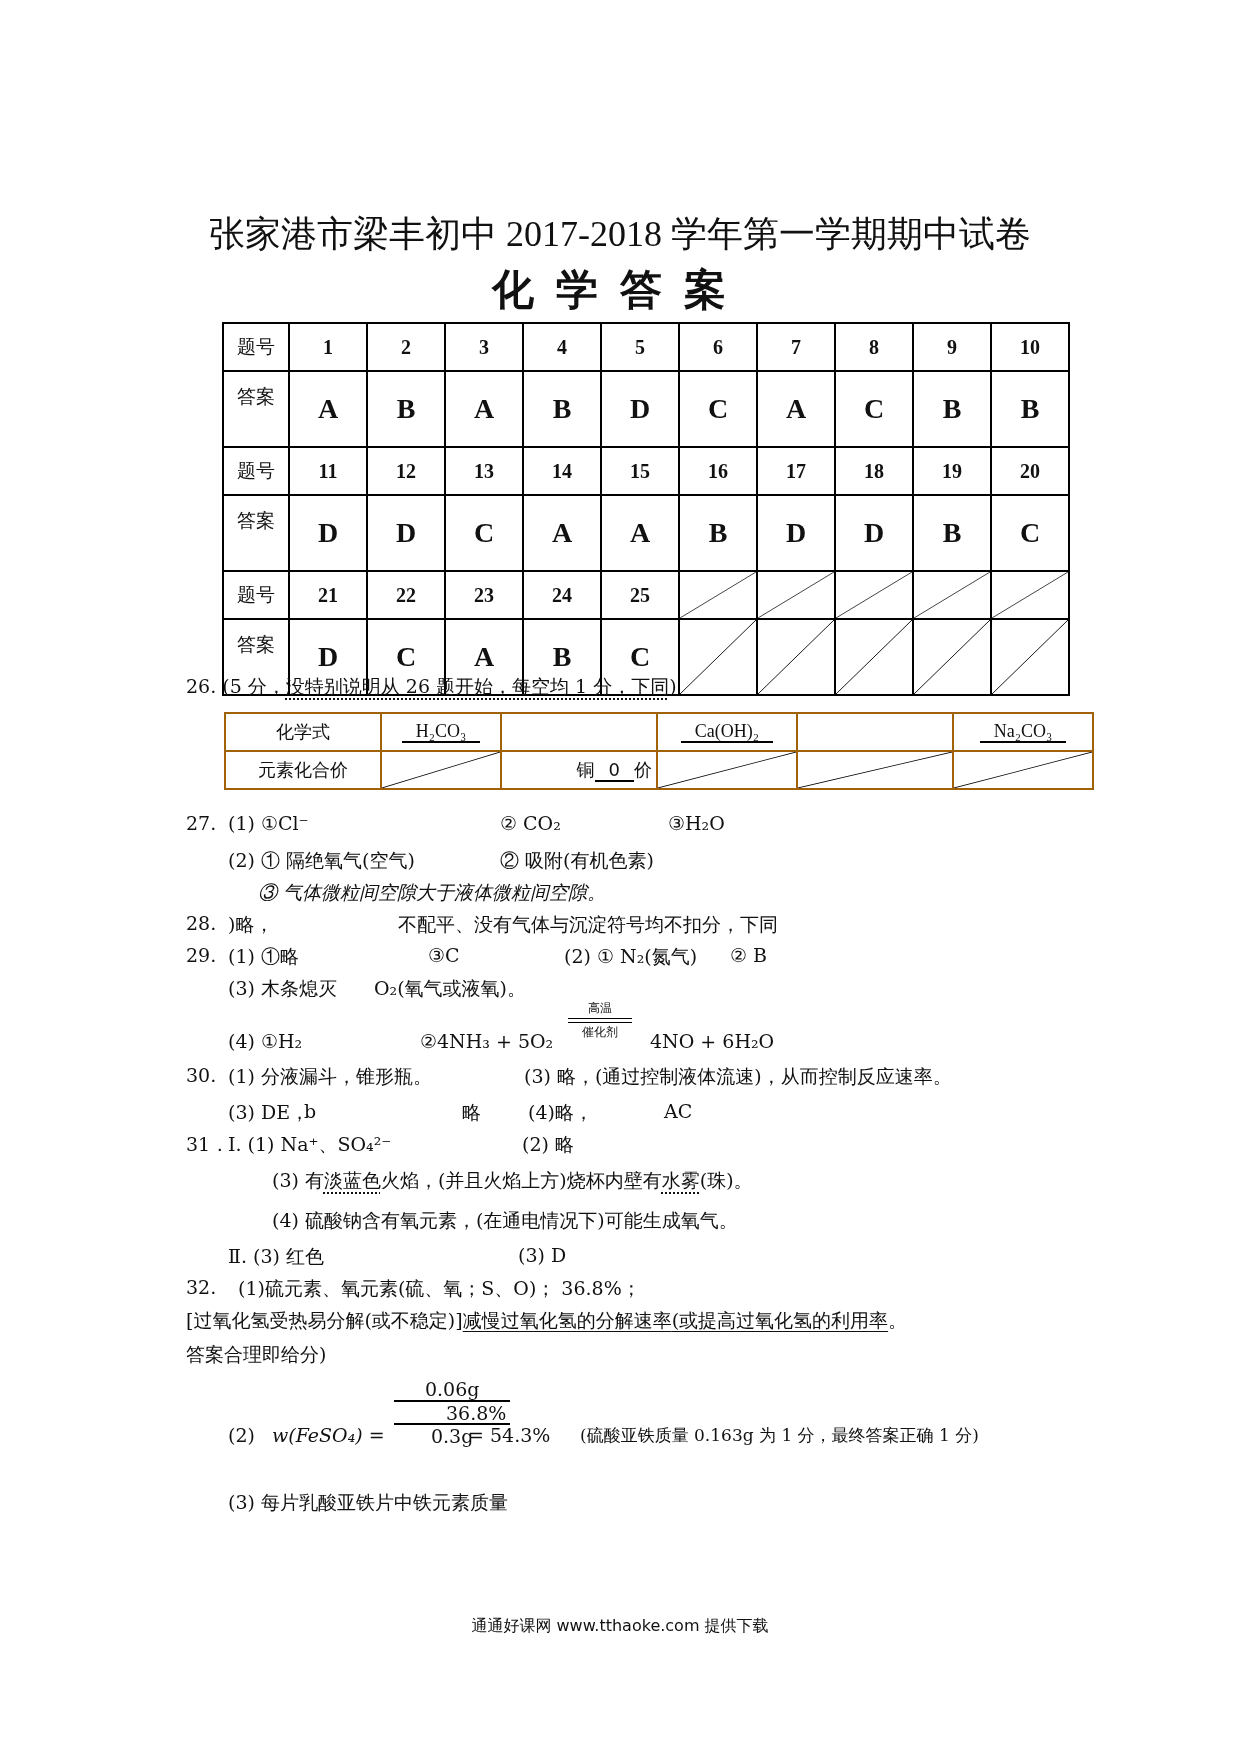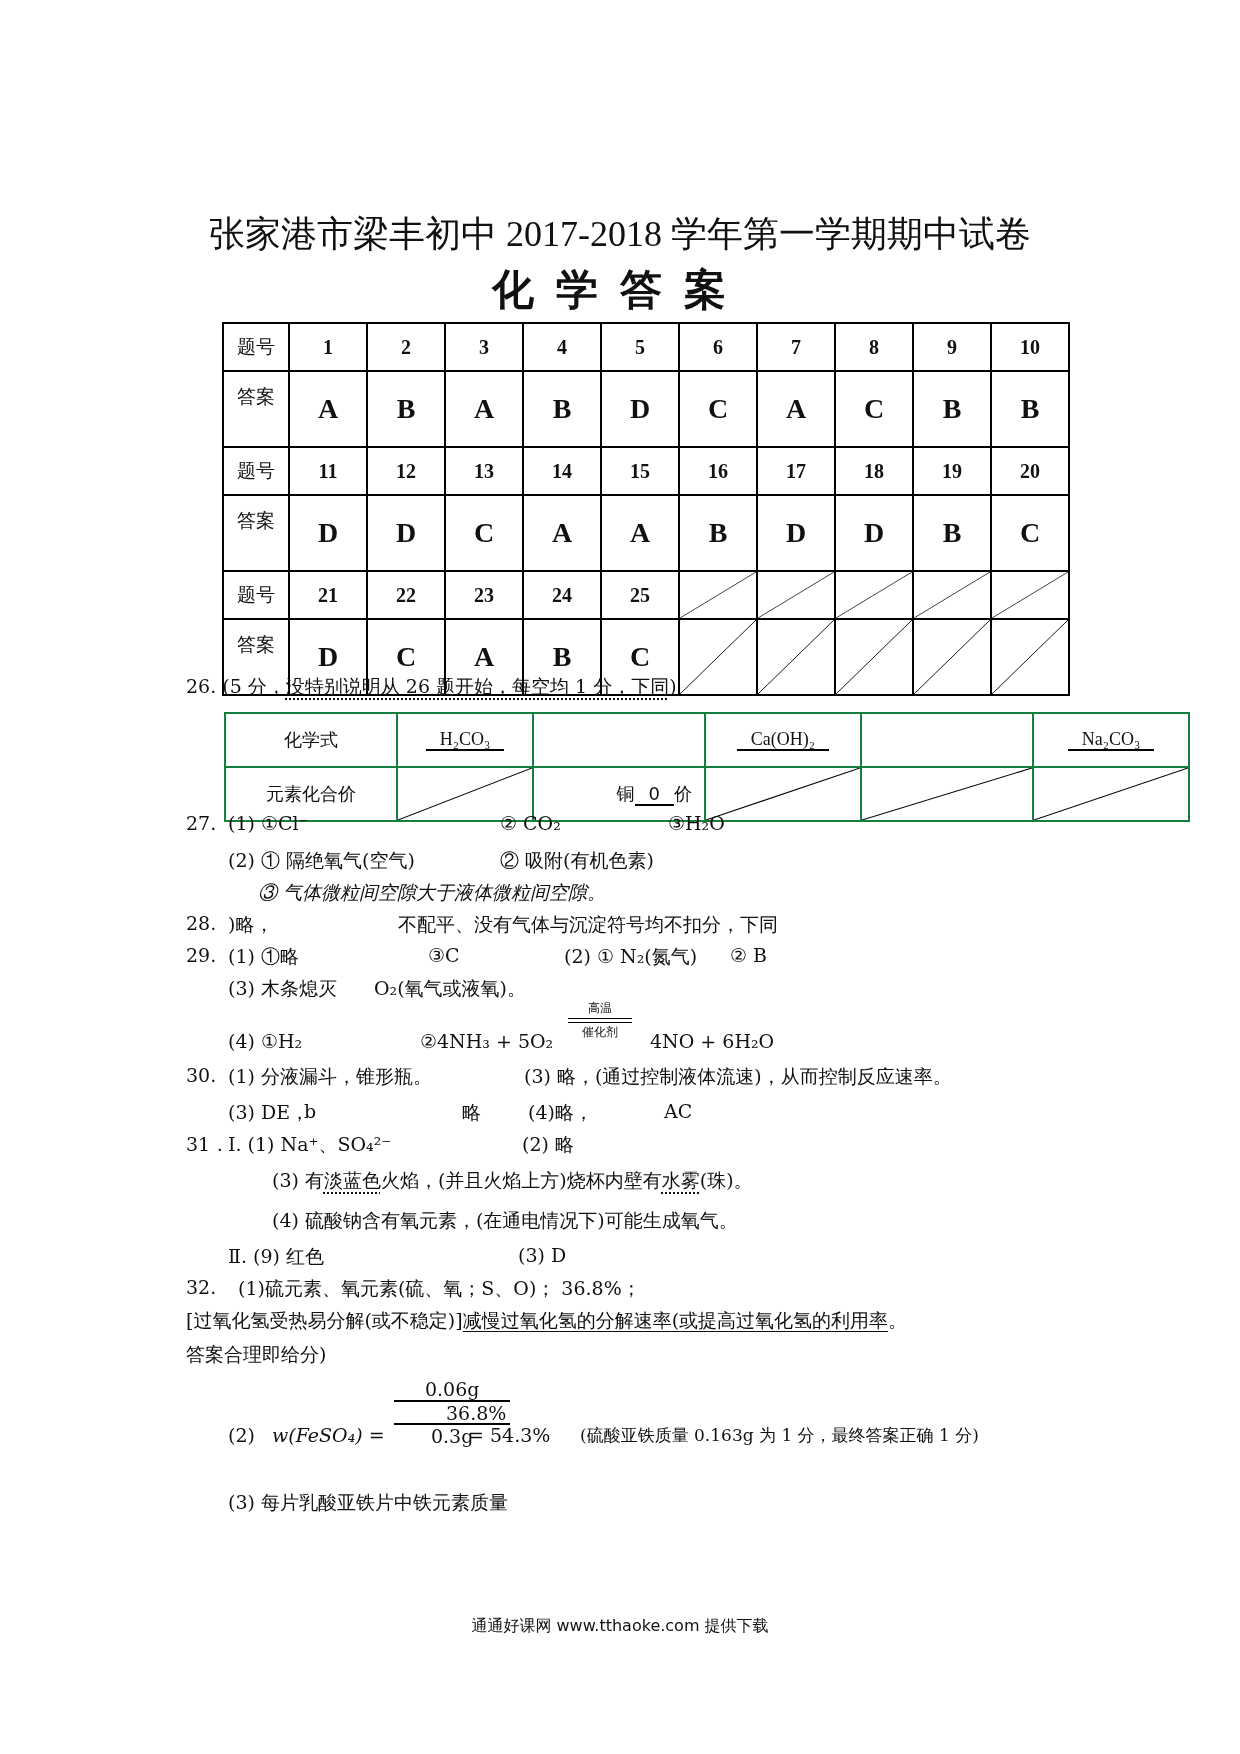--- a/index.html
+++ b/index.html
@@ -35,21 +35,21 @@
 
   .line { left: 186px; font-size: 19px; font-family: "DejaVu Serif", serif; white-space: nowrap; }
   .dotted { text-decoration: underline dotted; text-underline-offset: 6px; }
   .ul { text-decoration: underline; text-underline-offset: 4px; }
 
   
   table.q26 {
     position: absolute; left: 224px; top: 712px; border-collapse: collapse;
     border: 2px solid #000; font-size: 18px;
   }
-  table.q26 td { border: 2px solid #15803d; height: 28px; text-align: center; padding: 12px; }
+  table.q26 td { border: 2px solid #a16207; height: 28px; text-align: center; padding: 4px; }
   table.q26 td.head { width: 146px; font-family: "DejaVu Sans", sans-serif; }
   .blank { display: inline-block; border-bottom: 2px solid #000; padding: 0 14px; line-height: 20px; }
 
   .frac { display: inline-block; vertical-align: middle; text-align: center; }
   .frac .top { display: block; border-bottom: 2px solid #000; padding: 0 4px; }
   .frac .bot { display: block; padding: 0 4px; margin-left: 48px; }
   .footer { left: 0; width: 1240px; top: 1616px; text-align: center; font-size: 16px; font-family: "DejaVu Sans", sans-serif; }
 </style>
 </head>
 <body>
@@ -278,21 +278,21 @@
 <div class="abs line" style="top:1132px;">
   <span>31．</span>
   <span style="position:absolute;left:42px">I. (1) Na⁺、SO₄²⁻</span>
   <span style="position:absolute;left:336px">(2) 略</span>
 </div>
 <div class="abs line" style="top:1168px;left:272px;">
   <span>(3) 有</span><span class="dotted">淡蓝色</span><span>火焰，(并且火焰上方)烧杯内壁有</span><span class="dotted">水雾</span><span>(珠)。</span>
 </div>
 <div class="abs line" style="top:1208px;left:272px;">(4) 硫酸钠含有氧元素，(在通电情况下)可能生成氧气。</div>
 <div class="abs line" style="top:1244px;left:228px;">
-  <span>Ⅱ. (9) 红色</span>
+  <span>Ⅱ. (3) 红色</span>
   <span style="position:absolute;left:290px">(3) D</span>
 </div>
 
 <div class="abs line" style="top:1276px;">
   <span>32.</span>
   <span style="position:absolute;left:52px">(1)硫元素、氧元素(硫、氧；S、O)；   36.8%；</span>
 </div>
 <div class="abs line" style="top:1308px;">
   <span>[过氧化氢受热易分解(或不稳定)]</span><span class="ul">减慢过氧化氢的分解速率</span><span class="ul">(或提高过氧化氢的利用率</span><span>。</span>
 </div>

